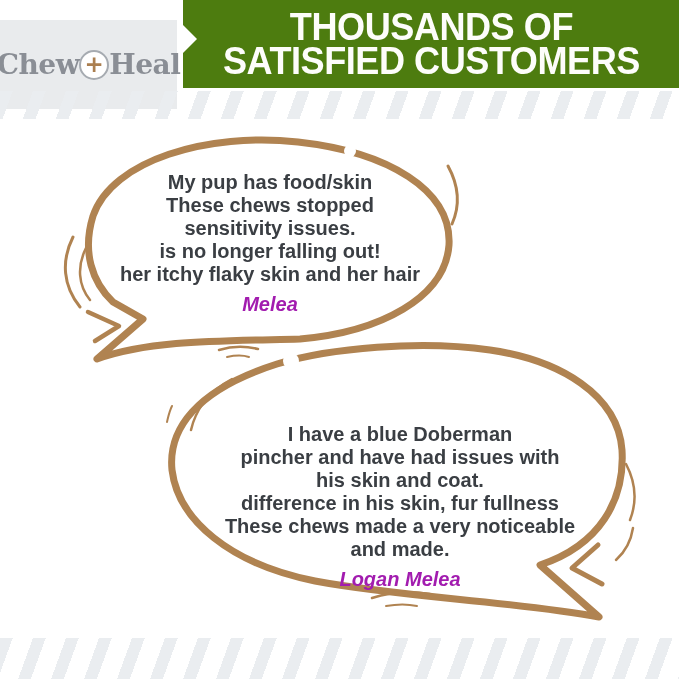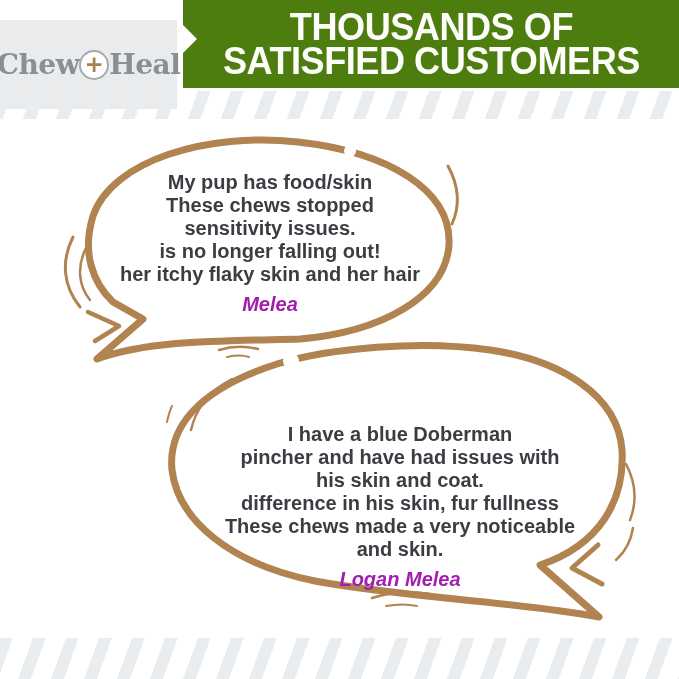--- a/index.html
+++ b/index.html
@@ -115,17 +115,17 @@
     <div class="qline">her itchy flaky skin and her hair</div>
     <div class="author">Melea</div>
   </div>
 
   <div class="quote q2">
     <div class="qline">I have a blue Doberman</div>
     <div class="qline">pincher and have had issues with</div>
     <div class="qline">his skin and coat.</div>
     <div class="qline">difference in his skin, fur fullness</div>
     <div class="qline">These chews made a very noticeable</div>
-    <div class="qline">and skin.</div>
+    <div class="qline">and made.</div>
     <div class="author">Logan Melea</div>
   </div>
 
 </div>
 
 </body></html>

